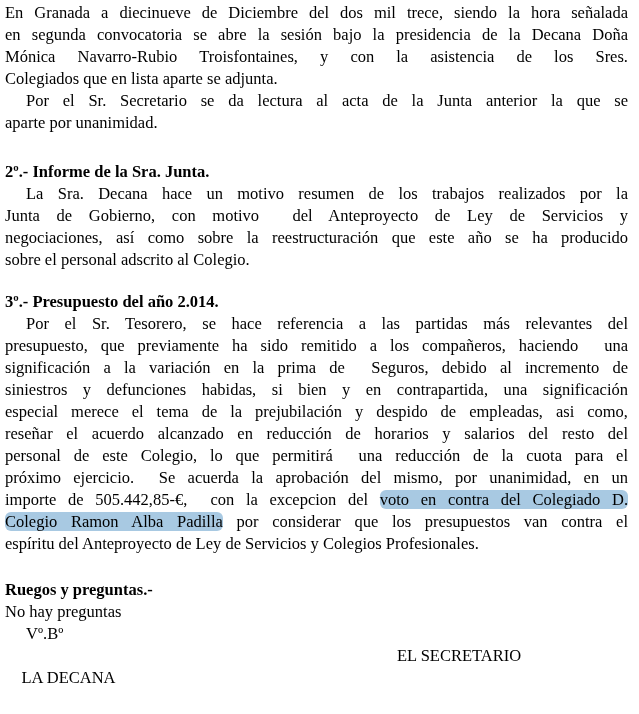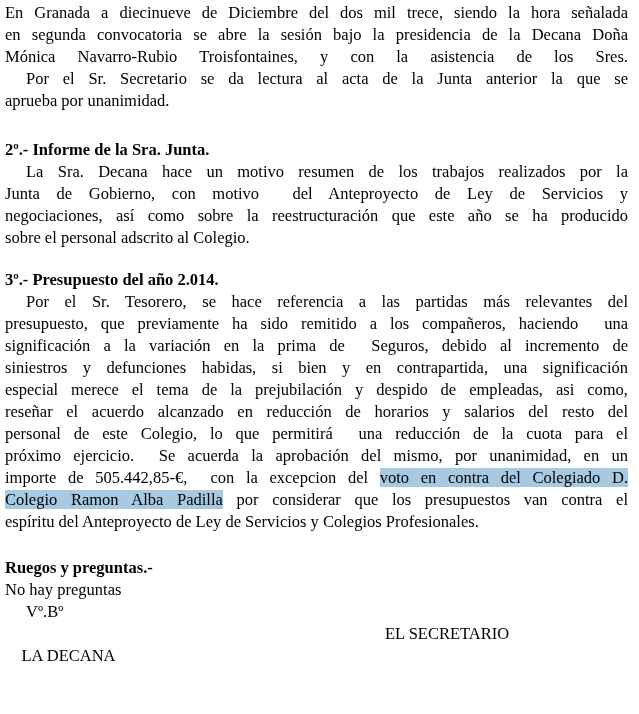--- a/index.html
+++ b/index.html
@@ -29,40 +29,41 @@
   .just {
     text-align: justify;
     text-align-last: justify;
     text-justify: inter-word;
   }
   
   .ind { padding-left: 21px; }
   
   .hd { font-weight: 700; }
   
-  .hl { background: var(--hl-color, #a8c9e2); }
+  .hl { background: var(--hl-color, #a8c9e2); border-radius: 6px; }
   
   .sp-a { height: 27px; }
   .sp-b { height: 20px; }
   .sp-c { height: 24px; }
   
   .sig { position: relative; }
-  .sig-right { position: absolute; left: 380px; top: 0; }
+  .sig-right { position: absolute; left: 392px; top: 0; }
 </style>
 </head>
 <body>
 
 <div class="page">
 
   <div class="ln just">En Granada a diecinueve de Diciembre del dos mil trece, siendo la hora señalada</div>
   <div class="ln just">en segunda convocatoria se abre la sesión bajo la presidencia de la Decana Doña</div>
   <div class="ln just">Mónica Navarro-Rubio Troisfontaines, y con la asistencia de los Sres.</div>
+  <div class="ln">Colegiados que en lista aparte se adjunta.</div>
 
   <div class="ln just ind">Por el Sr. Secretario se da lectura al acta de la Junta anterior la que se</div>
-  <div class="ln">aprueba por unanimidad.</div>
+  <div class="ln">aparte por unanimidad.</div>
 
   <div class="sp-a"></div>
 
   <div class="ln hd">2º.- Informe de la Sra. Junta.</div>
   <div class="ln just ind">La Sra. Decana hace un motivo resumen de los trabajos realizados por la</div>
   <div class="ln just">Junta de Gobierno, con motivo  del Anteproyecto de Ley de Servicios y</div>
   <div class="ln just">negociaciones, así como sobre la reestructuración que este año se ha producido</div>
   <div class="ln">sobre el personal adscrito al Colegio.</div>
 
   <div class="sp-b"></div>

